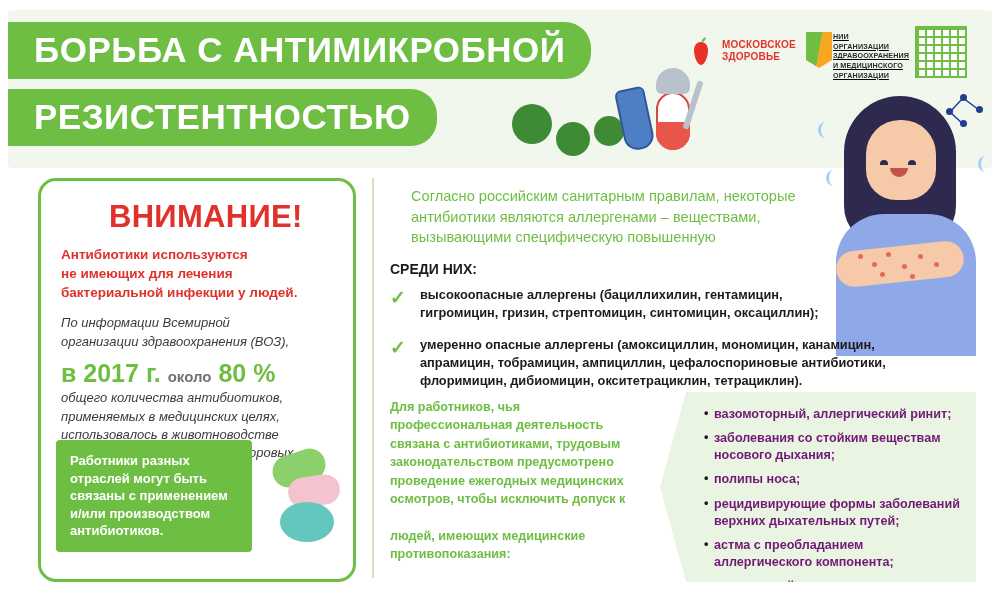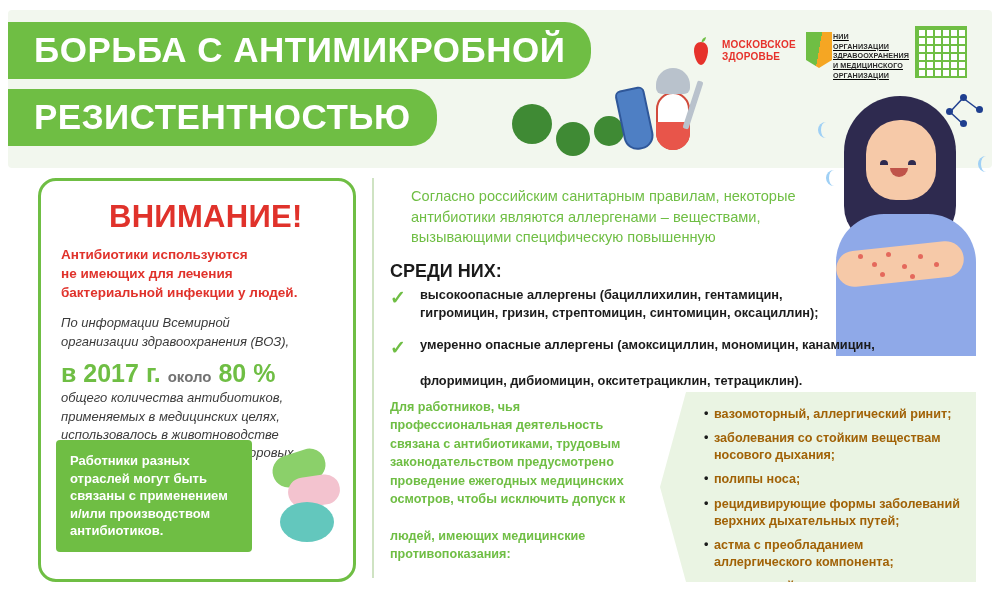--- a/index.html
+++ b/index.html
@@ -173,21 +173,21 @@
     position: absolute; left: 372px; top: 178px; width: 2px; height: 400px;
     background: #cfe3c3;
   }
   
   .lead {
     position: absolute; left: 390px; top: 186px; width: 470px;
     color: #6fbe44; font-size: 14.6px; line-height: 1.42; margin-left: 21px;
   }
   .among {
     position: absolute; left: 390px; top: 261px;
-    color: #1b1b1b; font-size: 18px; font-weight: bold;
+    color: #1b1b1b; font-size: 14px; font-weight: bold;
   }
   .bullet-list { position: absolute; left: 390px; top: 286px; width: 556px; }
   .bullet-row { display: flex; gap: 12px; margin-bottom: 14px; }
   .check {
     flex: none; width: 18px; height: 18px; margin-top: 2px;
     color: #6fbe44; font-size: 19px; font-weight: bold; line-height: 1;
   }
   .bullet-text { color: #1b1b1b; font-size: 12.8px; font-weight: bold; line-height: 1.4; }
   
   .work-text {
@@ -195,21 +195,21 @@
     color: #6fbe44; font-size: 12.6px; font-weight: bold; line-height: 1.46;
   }
   .arrow-box {
     position: absolute; left: 660px; top: 392px;
     width: 316px; height: 190px;
     background: #eaf4e3;
     clip-path: polygon(26px 0, 100% 0, 100% 100%, 26px 100%, 0 50%);
     padding: 14px 14px 0 44px;
   }
   .arrow-item {
-    color: #a16207; font-size: 12.6px; font-weight: bold; line-height: 1.36;
+    color: #701a75; font-size: 12.6px; font-weight: bold; line-height: 1.36;
     margin-bottom: 7px; position: relative; padding-left: 10px;
   }
   .arrow-item::before {
     content: "•"; position: absolute; left: 0; top: -1px; color: #1b1b1b;
   }
 </style>
 </head>
 <body>
 
 <div class="poster">
@@ -348,21 +348,21 @@
       <span class="check">✓</span>
       <span class="bullet-text">
         <span>высокоопасные аллергены (бациллихилин, гентамицин,</span><br>
         <span>гигромицин, гризин, стрептомицин, синтомицин, оксациллин);</span>
       </span>
     </div>
     <div class="bullet-row">
       <span class="check">✓</span>
       <span class="bullet-text">
         <span>умеренно опасные аллергены (амоксициллин, мономицин, канамицин,</span><br>
-        <br>
+        <span>апрамицин, тобрамицин, ампициллин, цефалоспориновые антибиотики,</span><br>
         <span>флоримицин, дибиомицин, окситетрациклин, тетрациклин).</span>
       </span>
     </div>
   </div>
 
   <div class="work-text">
     <span>Для работников, чья</span><br>
     <span>профессиональная деятельность</span><br>
     <span>связана с антибиотиками, трудовым</span><br>
     <span>законодательством предусмотрено</span><br>

